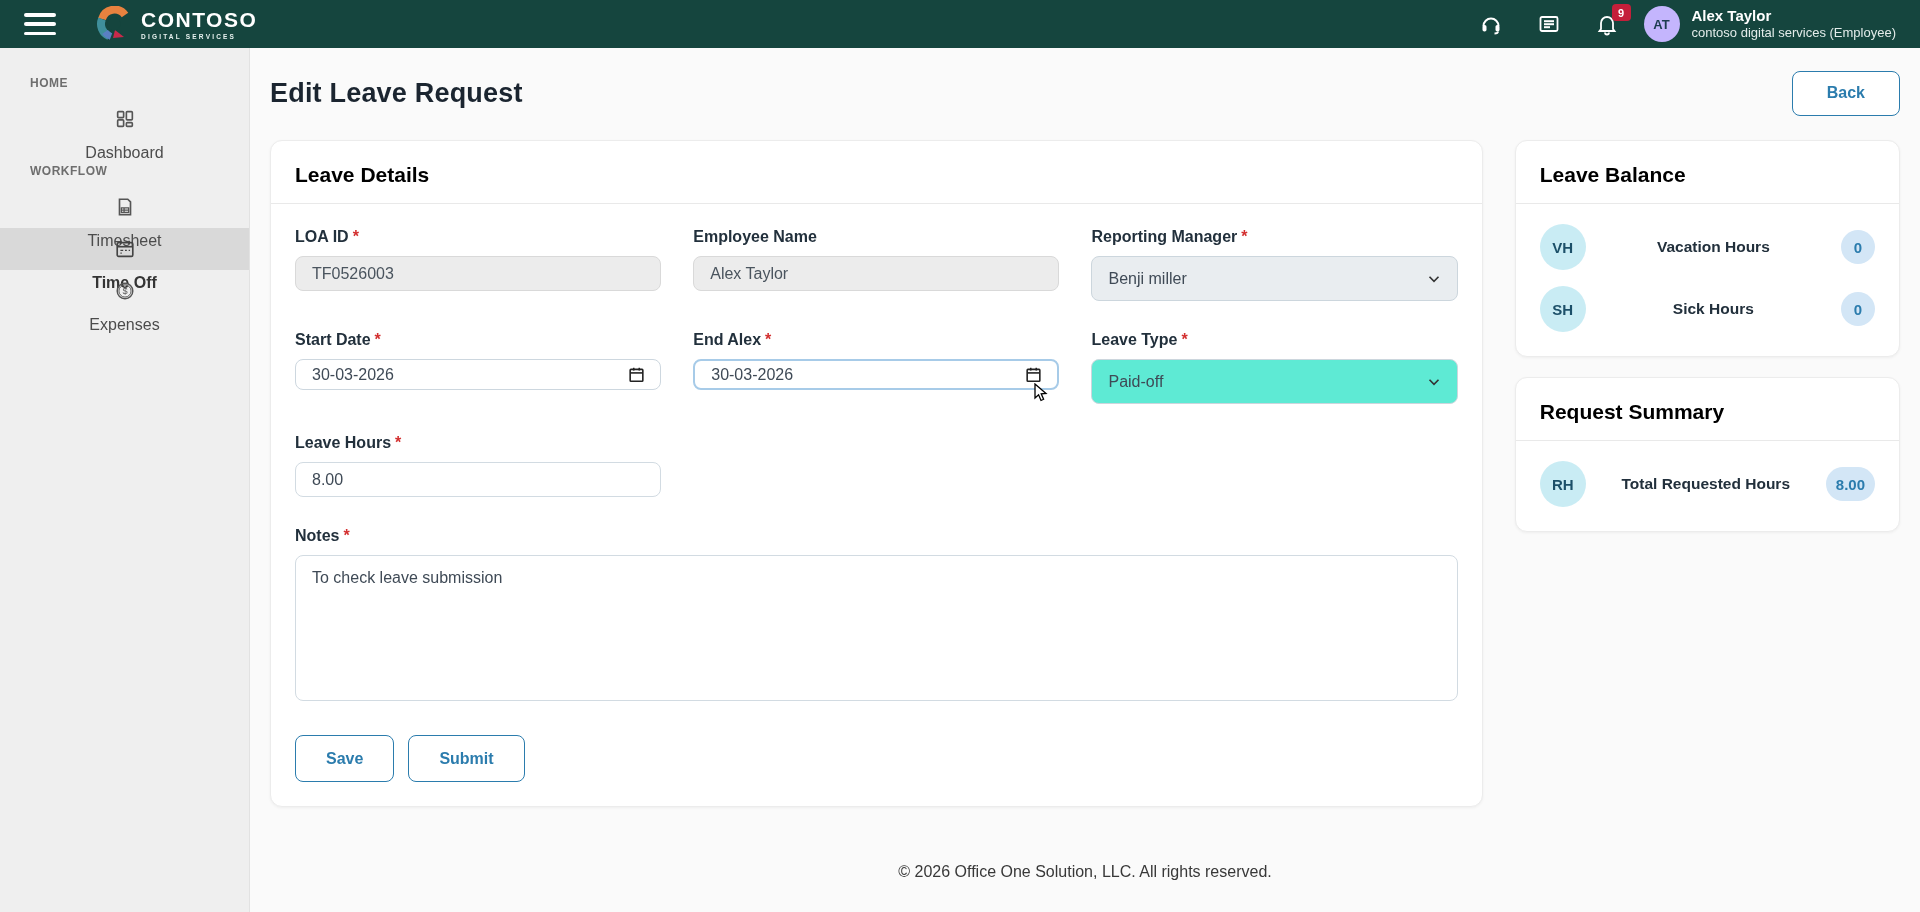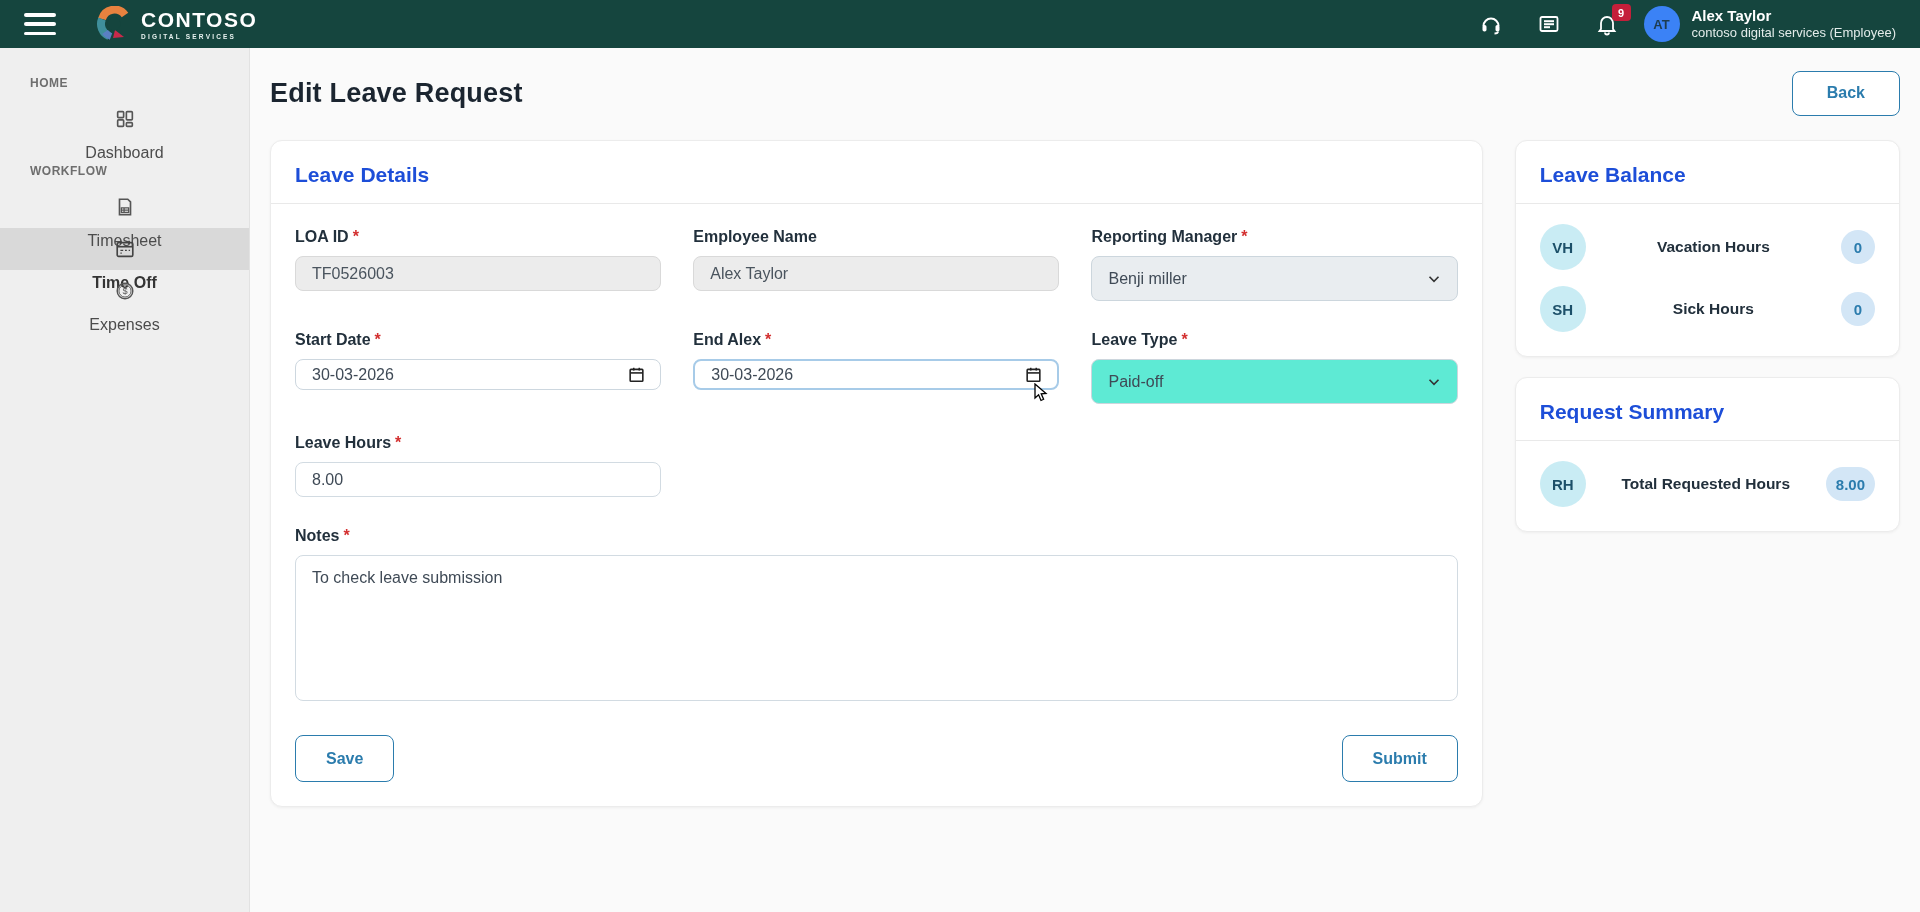--- a/index.html
+++ b/index.html
@@ -16,21 +16,21 @@
   .brand-text .brand-name { font-size:21px; font-weight:bold; letter-spacing:1.5px; color:#fff; line-height:1; }
   .brand-text .brand-tagline { font-size:6.5px; letter-spacing:2.2px; color:#e8f2f0; margin-top:3px; font-weight:bold; }
   .nav-spacer { flex:1; }
   .nav-icon-btn { background:none; border:none; cursor:pointer; color:#fff;
     width:30px; height:30px; display:flex; align-items:center; justify-content:center; position:relative; }
   .nav-icons { display:flex; align-items:center; gap:28px; margin-right:22px; }
   .bell-badge { position:absolute; top:-5px; right:-9px; min-width:19px; height:17px;
     background:#c41f3a; color:#fff; font-size:11px; font-weight:bold; border-radius:4px;
     display:flex; align-items:center; justify-content:center; padding:0 4px; }
   .nav-user { display:flex; align-items:center; gap:12px; }
-  .nav-avatar { width:36px; height:36px; border-radius:50%; background:#3b82f6; color:#1d3c50;
+  .nav-avatar { width:36px; height:36px; border-radius:50%; background:#c4b5fd; color:#1d3c50;
     font-size:13px; font-weight:bold; display:flex; align-items:center; justify-content:center; }
   .nav-user-name { font-size:15px; font-weight:bold; line-height:1.25; }
   .nav-user-role { font-size:13px; color:#e3ecea; line-height:1.25; }
 
   
   .shell { display:flex; height:864px; }
   .sidebar { width:250px; background:#efefef; border-right:1px solid #e2e2e2; padding-top:18px; flex-shrink:0; }
   .side-section-label { font-size:12px; font-weight:bold; color:#6e6e6e; letter-spacing:.5px;
     padding:10px 30px 8px; }
   .side-item { display:flex; align-items:center; gap:14px; padding:10px 30px; cursor:pointer;
@@ -43,21 +43,21 @@
   .main { flex:1; padding:22px 20px 12px; overflow:hidden; }
   .page-head { display:flex; align-items:center; justify-content:space-between; height:46px; }
   .page-title { font-size:27px; font-weight:bold; color:#1b2530; letter-spacing:.2px; }
   .btn-outline { background:#fff; border:1.5px solid #2b7cad; color:#2b7cad; font-weight:bold;
     font-size:16px; border-radius:8px; height:45px; padding:0 34px; cursor:pointer;
     font-family:"Liberation Sans", sans-serif; }
   .content-row { display:flex; gap:32px; margin-top:24px; align-items:flex-start; }
 
   .card { background:#fff; border:1px solid #ececec; border-radius:12px;
     box-shadow:0 1px 3px rgba(0,0,0,.05); }
-  .card-header { padding:22px 24px 16px; font-size:21px; font-weight:bold; color:#1d4ed8;
+  .card-header { padding:22px 24px 16px; font-size:21px; font-weight:bold; color:#000000;
     border-bottom:1px solid #e9e9e9; }
 
   .form-card { width:1215px; }
   .form-body { padding:24px; display:grid; grid-template-columns:repeat(3,1fr);
     column-gap:32px; row-gap:30px; }
   .field-label { font-size:16px; font-weight:bold; color:#22303c; margin-bottom:10px; display:block; }
   .req { color:#d32f2f; margin-left:4px; font-weight:bold; }
   .text-input { width:100%; height:35px; border:1px solid #d2dbe2; border-radius:8px;
     padding:0 16px; font-size:16px; color:#3f4a56; background:#fff;
     font-family:Liberation Sans, sans-serif; }
@@ -68,21 +68,21 @@
   .select-box.grey { background:#e9edf0; }
   .date-box { position:relative; width:100%; height:31px; border:1px solid #cdd7df; border-radius:8px;
     padding:0 14px 0 16px; font-size:16px; color:#3f4a56; background:#fff;
     display:flex; align-items:center; justify-content:space-between; cursor:text; }
   .date-box.focused { border:2px solid #a7cbe8; }
   .cursor-overlay { position:absolute; right:8px; top:22px; pointer-events:none; }
   .notes-area { grid-column:1 / -1; }
   .notes-area textarea { width:100%; height:146px; border:1px solid #d2dbe2; border-radius:8px;
     padding:13px 16px; font-size:16px; color:#3f4a56; resize:none;
     font-family:"Liberation Sans", sans-serif; }
-  .form-actions { grid-column:1 / -1; display:flex; justify-content:space-between; gap:14px; }
+  .form-actions { grid-column:1 / -1; display:flex; justify-content:flex-start; gap:14px; }
   .form-actions .btn-outline { height:47px; padding:0 30px; }
 
   .side-col { width:386px; display:flex; flex-direction:column; gap:20px; }
   .mini-body { padding:20px 24px; }
   .mini-row { display:flex; align-items:center; gap:18px; margin-bottom:16px; }
   .mini-row:last-child { margin-bottom:4px; }
   .mini-avatar { width:46px; height:46px; border-radius:50%; background:#c9ecf4; color:#1c5069;
     font-size:15px; font-weight:bold; display:flex; align-items:center; justify-content:center; flex-shrink:0; }
   .mini-label { flex:1; font-size:15.5px; font-weight:bold; color:#22303c;text-align:center; }
   .mini-badge { min-width:34px; height:34px; border-radius:17px; background:#d3e6f6; color:#2b7cad;
@@ -337,14 +337,15 @@
             <div class="mini-row">
               <span class="mini-avatar">RH</span>
               <span class="mini-label">Total Requested Hours</span>
               <span class="mini-badge">8.00</span>
             </div>
           </div>
         </section>
       </div>
     </div>
 
+    <footer class="footer">© 2026 Office One Solution, LLC. All rights reserved.</footer>
   </main>
 </div>
 
 </body></html>

